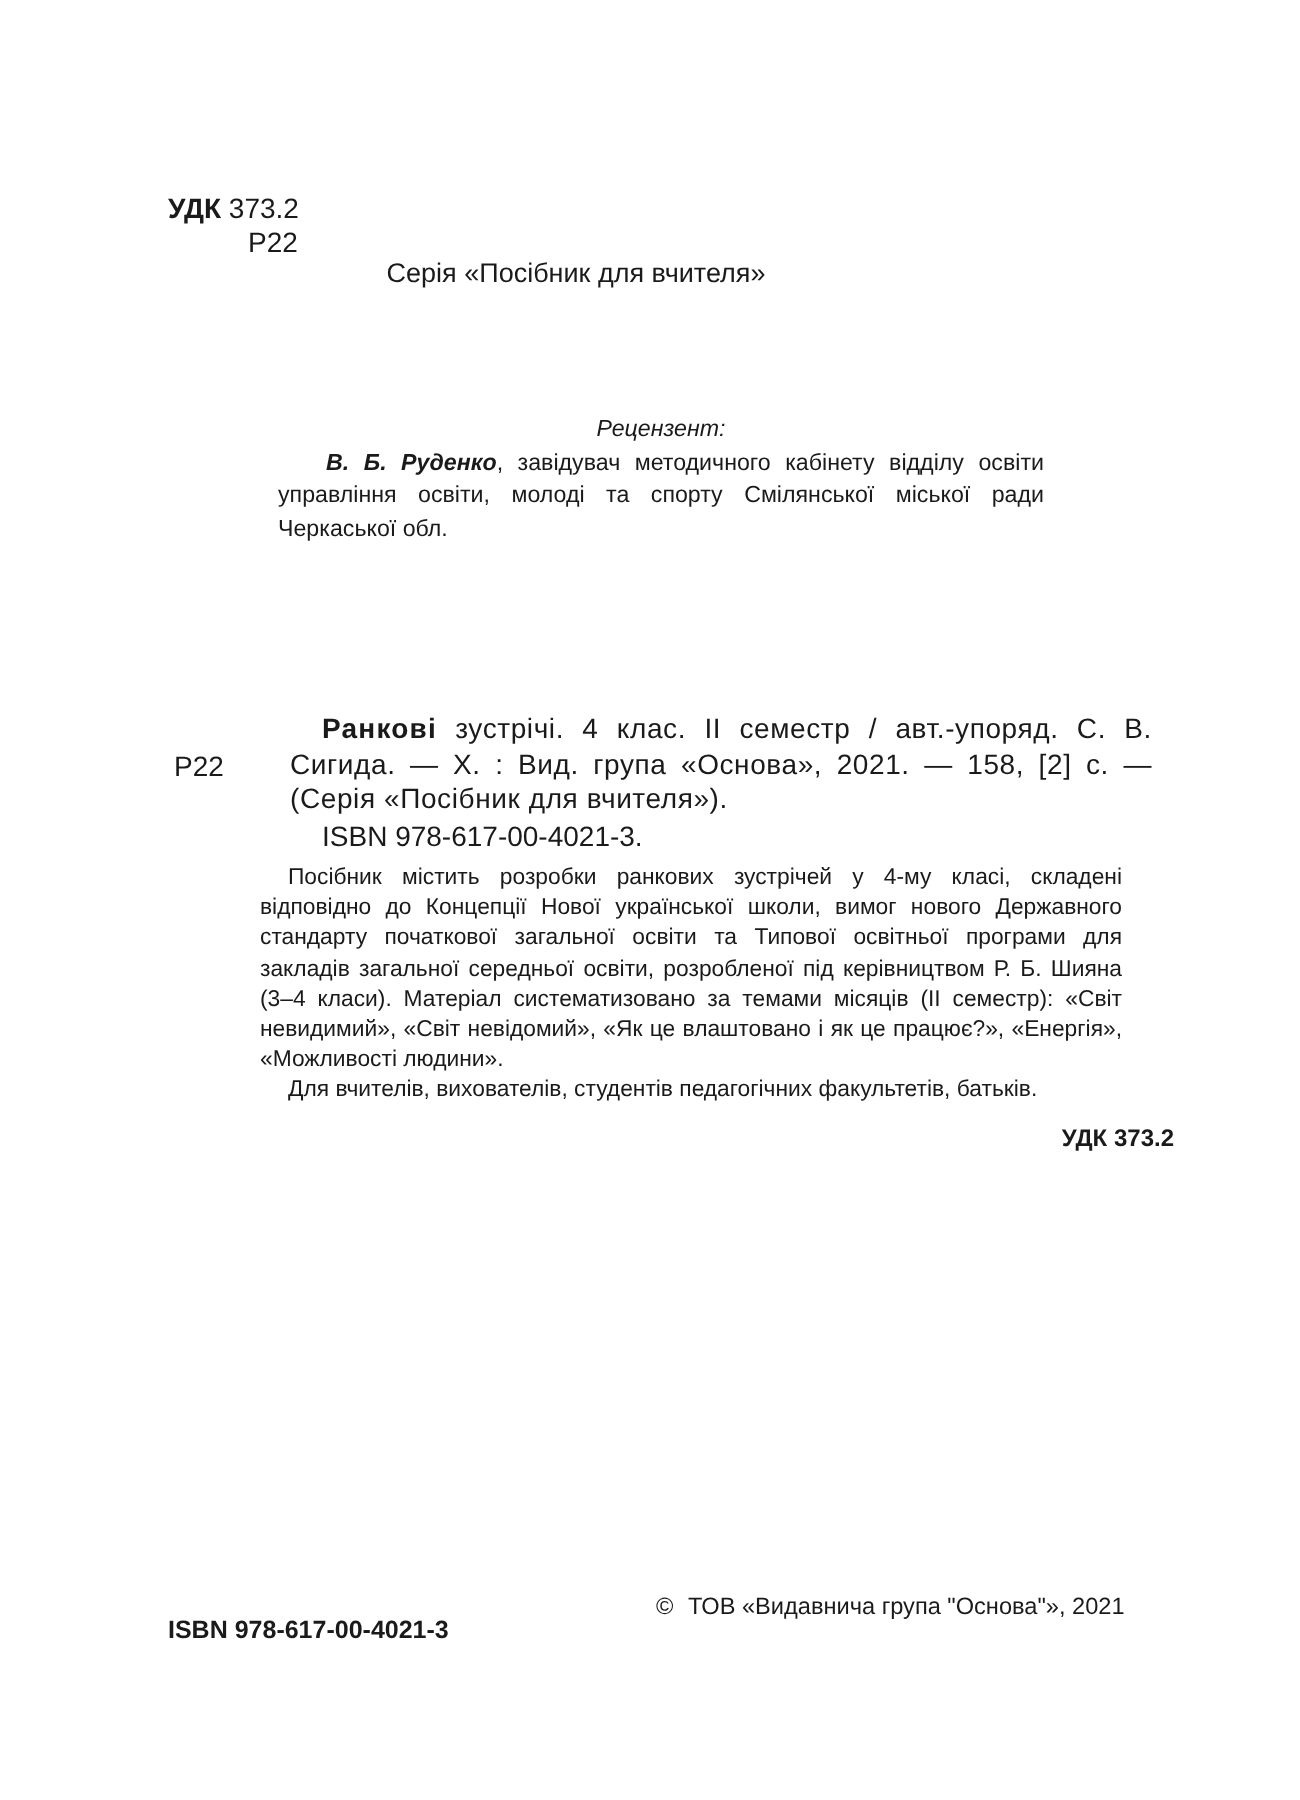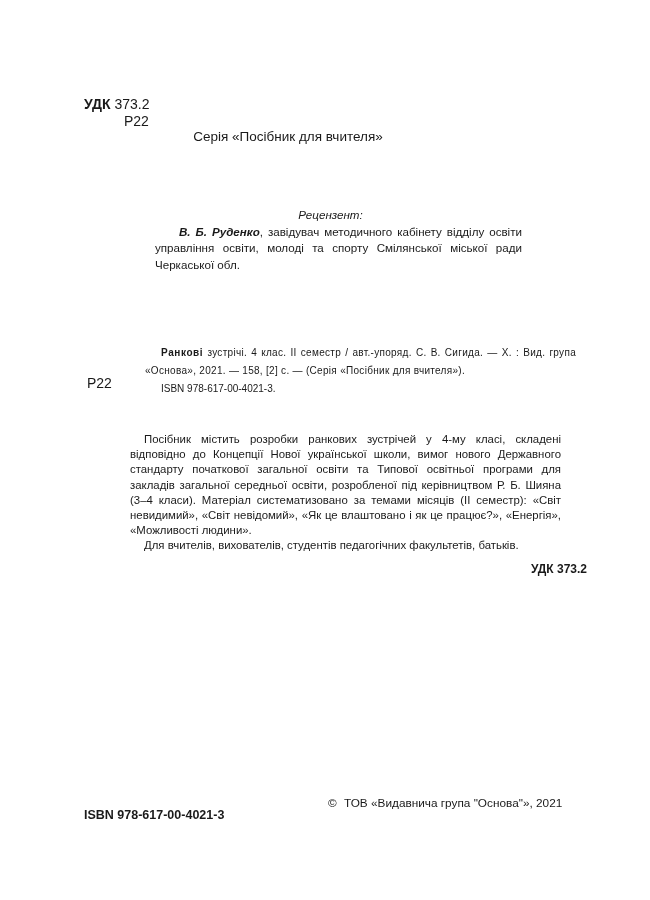--- a/index.html
+++ b/index.html
@@ -8,24 +8,24 @@
       font-family: "Liberation Sans", sans-serif; color: #1a1a1a;
     }
     .abs { position: absolute; }
     .udk-top { left: 84px; top: 96px; font-size: 14px; line-height: 17px; }
     .udk-top .lbl { font-weight: bold; }
     .udk-top .row2 { padding-left: 40px; }
     .series { left: 0; width: 576px; top: 129px; text-align: center; font-size: 13.5px; line-height: 16px; }
     .series div { position: relative; left: 0; }
     .reviewer { left: 139px; width: 383px; top: 207px; font-size: 11.6px; line-height: 16.5px; }
     .reviewer .head { text-align: center; font-style: italic; font-weight: normal; }
-    .reviewer .body { text-align: justify; text-indent: 24px; margin-left: 16px; }
+    .reviewer .body { text-align: justify; text-indent: 24px; }
     .reviewer .body b { font-style: italic; }
     .p22 { left: 87px; top: 375px; font-size: 14px; }
-    .annot { left: 145px; width: 431px; top: 344px; font-size: 10px; line-height: 17.5px; }
+    .annot { left: 145px; width: 431px; top: 356px; font-size: 14px; line-height: 17.5px; }
     .annot .bib { text-align: justify; text-indent: 16px; letter-spacing: 0.3px; }
     .annot .bib b { letter-spacing: 0.6px; }
     .annot .isbn { padding-left: 16px; margin-top: 1px; }
     .desc { left: 130px; width: 431px; top: 432px; font-size: 11.4px; line-height: 15.2px; }
     .desc p { margin: 0; text-align: justify; text-indent: 14px; }
     .udk-bottom { right: 63px; top: 562px; font-size: 12px; font-weight: bold; }
     .isbn-bottom { left: 84px; top: 808px; font-size: 12.5px; font-weight: bold; }
     .copyright { left: 328px; top: 795px; font-size: 11.8px; line-height: 16px; }
     .copyright .sym { display: inline-block; width: 16px; }
   </style>

